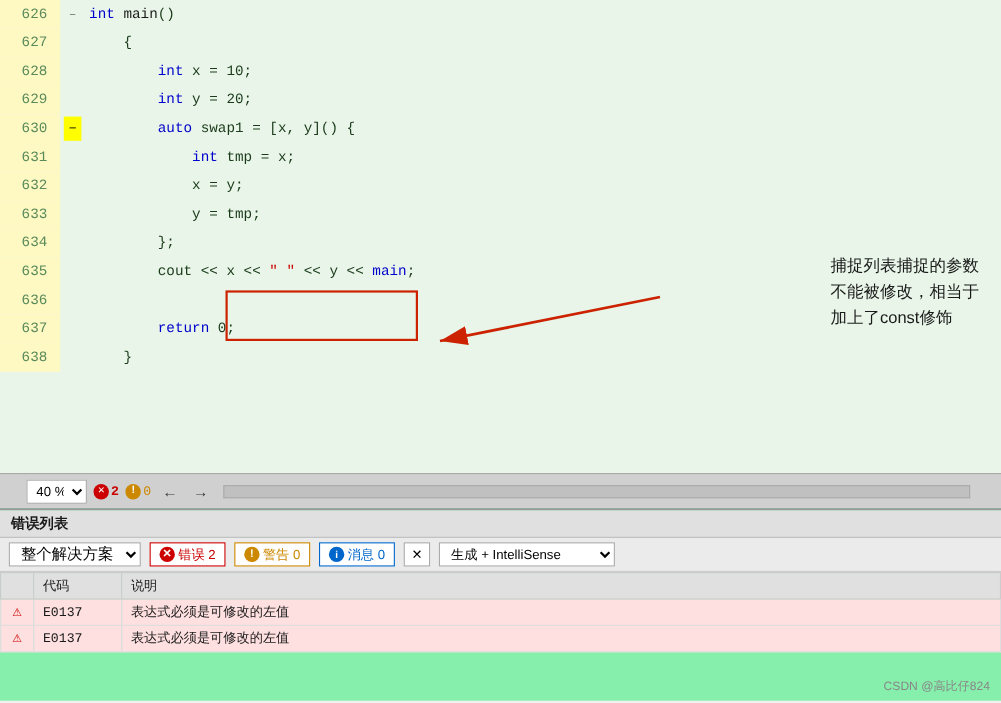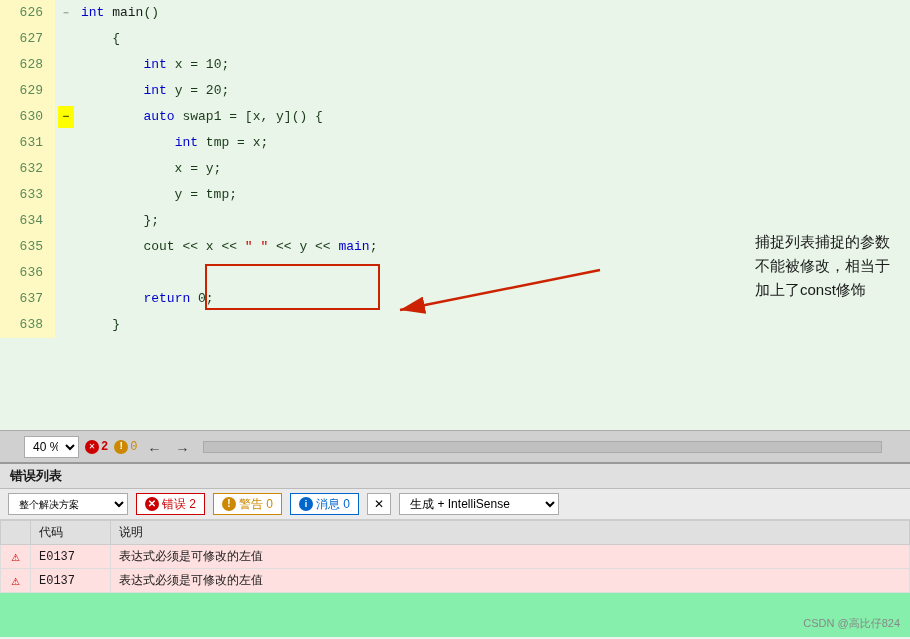--- a/index.html
+++ b/index.html
@@ -138,21 +138,21 @@
       padding: 4px 8px;
       gap: 8px;
       background: #ebebeb;
       border-bottom: 1px solid #ccc;
     }
 
     .scope-select {
       background: #fff;
       border: 1px solid #aaa;
       padding: 2px 6px;
-      font-size: 10px;
+      font-size: 14px;
       height: 22px;
       width: 120px;
       font-family: Liberation Serif, serif;
     }
 
     .error-count-btn {
       display: flex;
       align-items: center;
       gap: 3px;
       background: #fff;

